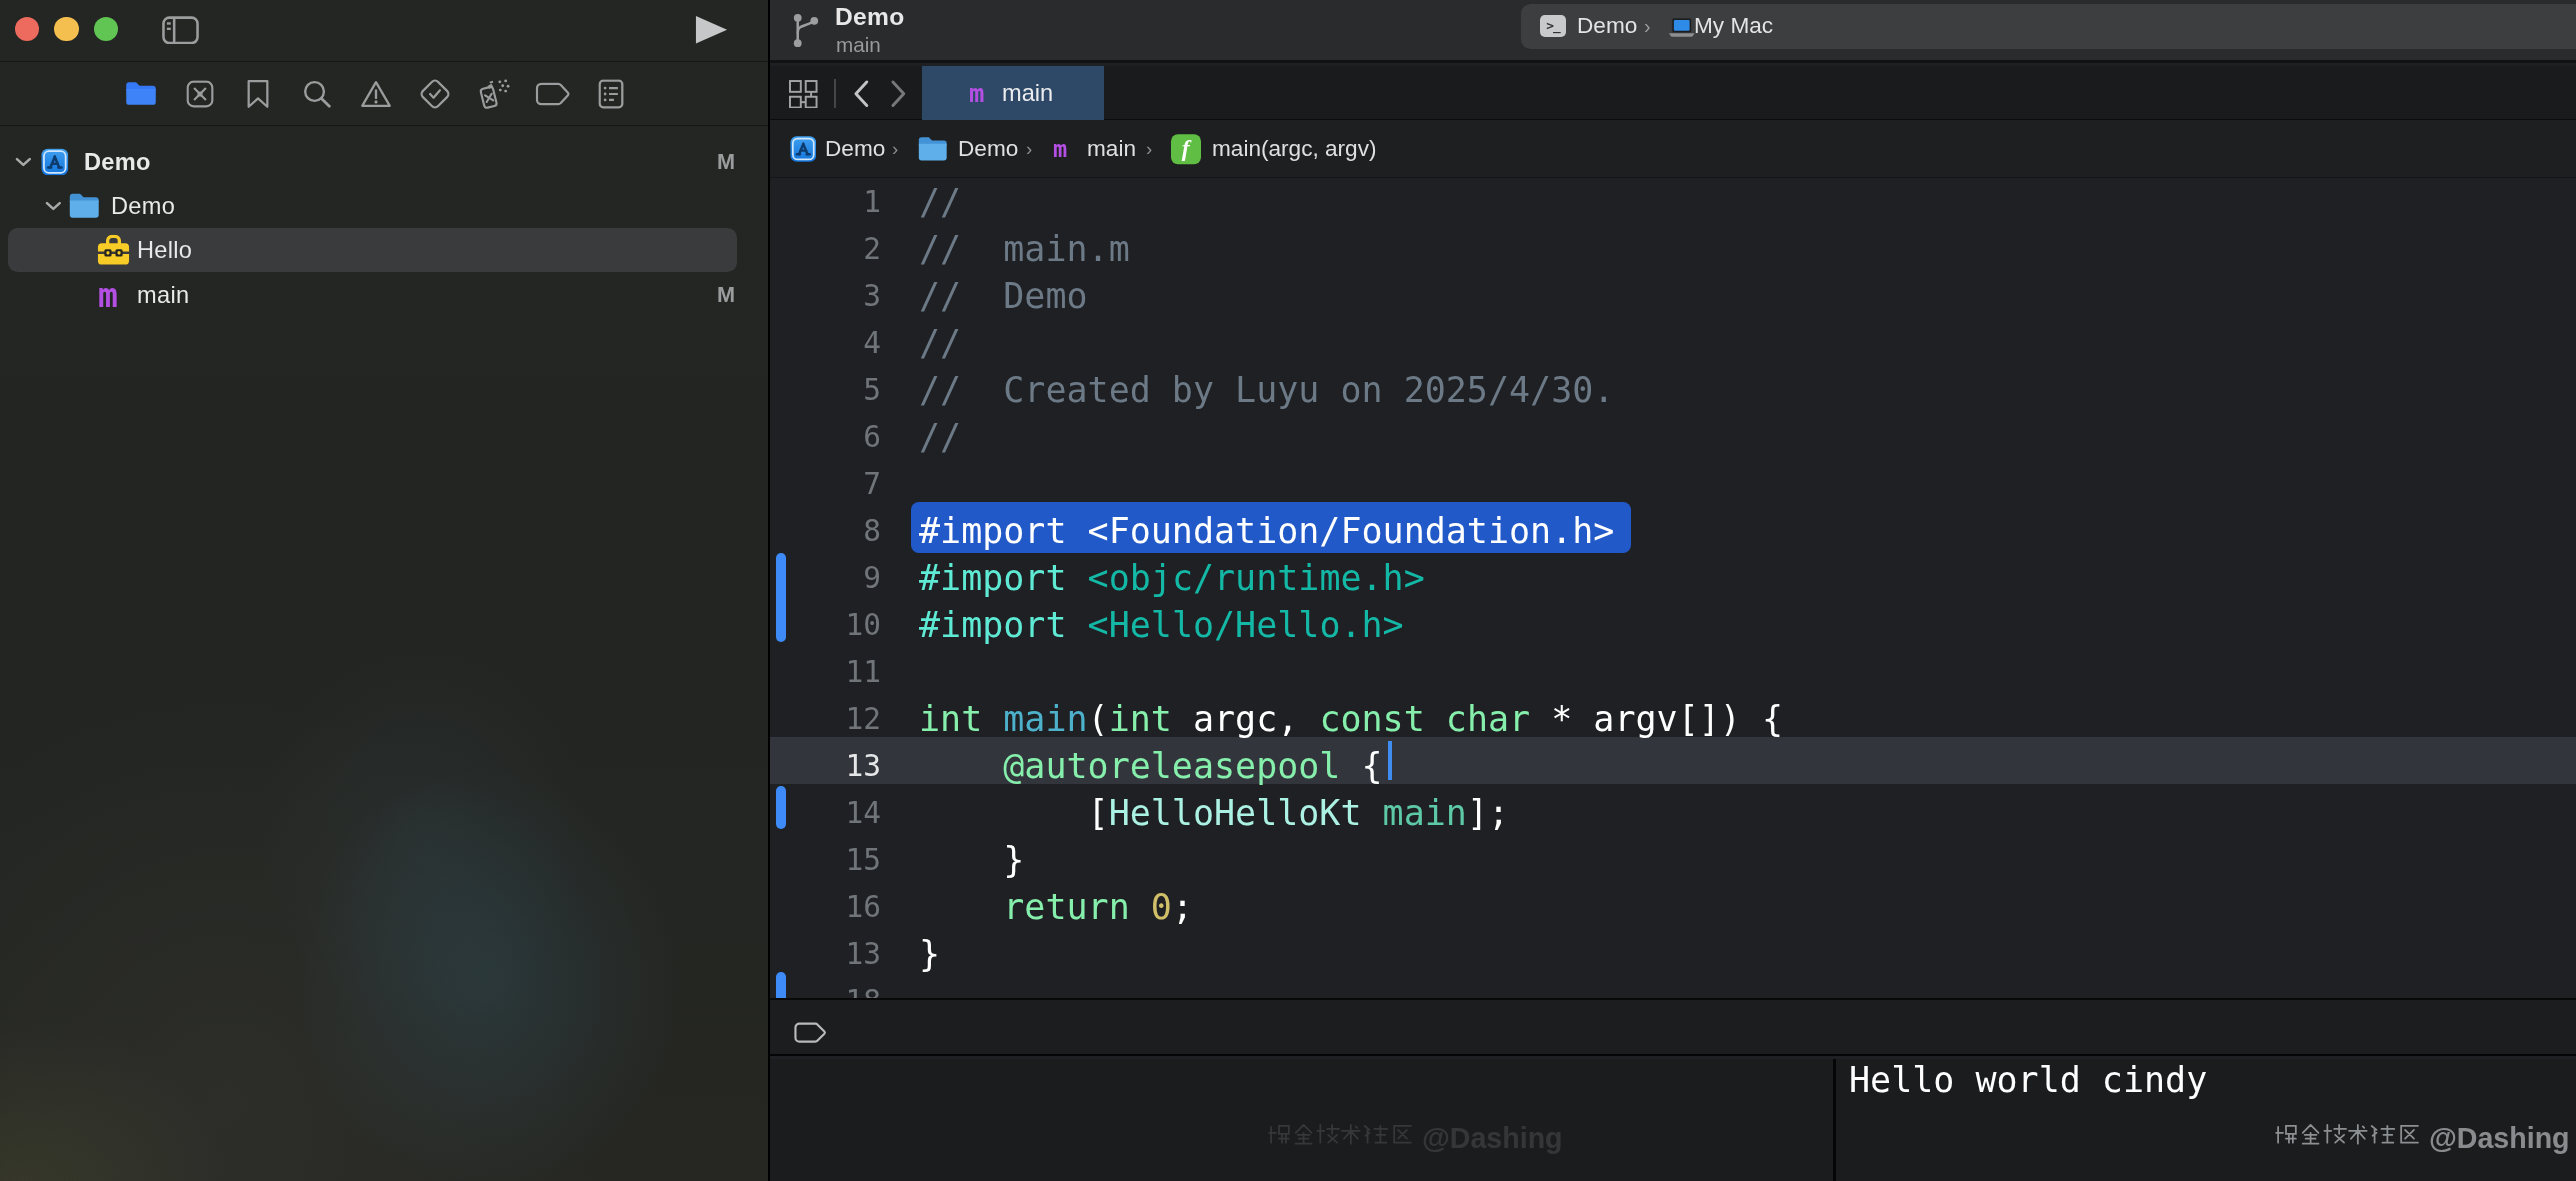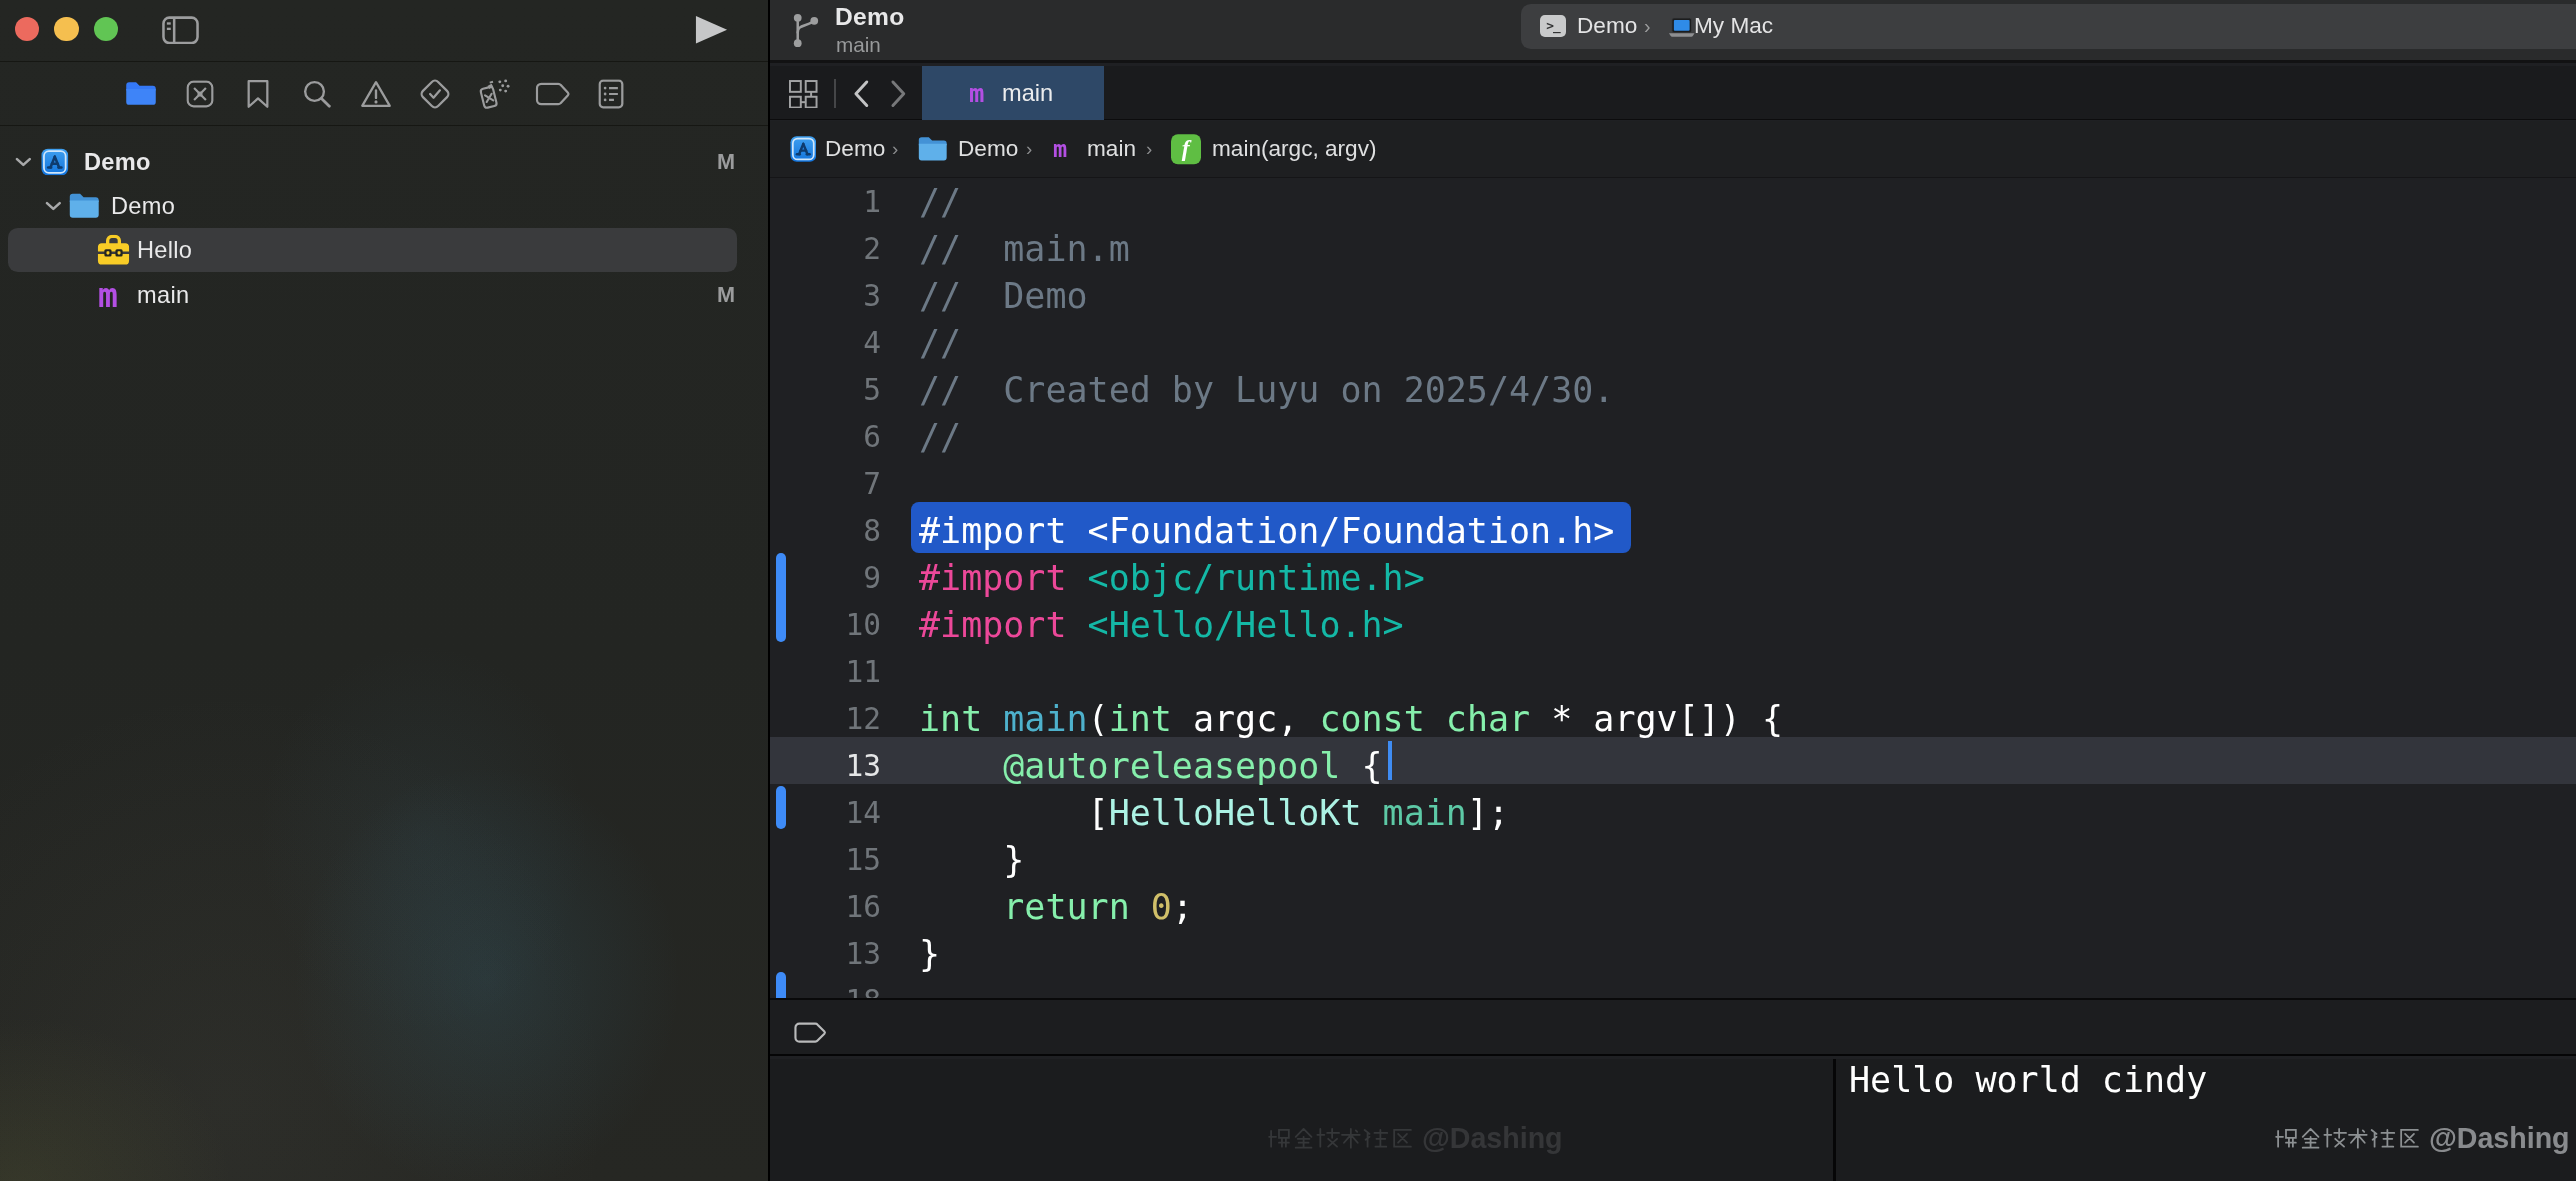--- a/index.html
+++ b/index.html
@@ -81,32 +81,32 @@
   .cur-line-band { position:absolute; left:0; width:1806px; background:#33353C; }
   .sel-rect { position:absolute; background:#2159C8; border-radius:7.9px; }
   .gutter { position:absolute; left:0; top:0; width:111px; text-align:right;
     font-size:29.5px; color:#70757A; }
   .gutter div { height:47px; line-height:47px; }
   .gutter div.curln { color:#E5E6E7; }
   .code-lines { position:absolute; left:149px; top:0; white-space:pre; }
   .code-lines div { height:47px; line-height:47px; }
   .caret { position:absolute; width:3.9px; background:#3F8CF3; }
   .chbar { position:absolute; left:5.9px; width:9.8px; border-radius:4.9px; background:#3E8BF7; }
-  .cm{color:#6C7986} .kw{color:#86efac} .pp{color:#ec4899} .st{color:#14b8a6}
+  .cm{color:#6C7986} .kw{color:#86efac} .pp{color:#5eead4} .st{color:#14b8a6}
   .nu{color:#D0BF69} .pl{color:#FFFFFF} .fn{color:#4EB1CC} .ty{color:#ACF2E4}
   .me{color:#5DC9A6} .sel{color:#FFFFFF}
 
   
   .bp-strip { position:absolute; left:0; top:998px; width:1806px; height:58px; background:#1C1D1F;
     border-top:2px solid #09090A; border-bottom:2px solid #050506; }
   .debug-area { position:absolute; left:0; top:1059px; width:1806px; height:123px; background:#1B1C1E; }
   .debug-vdiv { position:absolute; left:1063px; top:0; width:3px; height:123px; background:#060607; }
   .console { position:absolute; left:1079px; top:-5.9px; font-family:"DejaVu Sans Mono",monospace;
     font-size:35px; line-height:55px; color:#FFFFFF; white-space:pre; }
-  .watermark { position:absolute; display:flex; align-items:center; gap:7.9px; }
+  .watermark { position:absolute; display:flex; gap:7.9px; }
   .wm-suffix { font-size:28.6px; font-weight:bold; }
   .wm-left { left:498px; top:63px; color:rgba(210,215,218,0.14); }
   .wm-left svg { opacity:0.14; }
   .wm-right { left:1505px; top:63px; color:rgba(205,208,211,0.62); }
   .wm-right svg { opacity:0.62; }
 
   svg { display:block; }
 </style>
 </head>
 <body>

